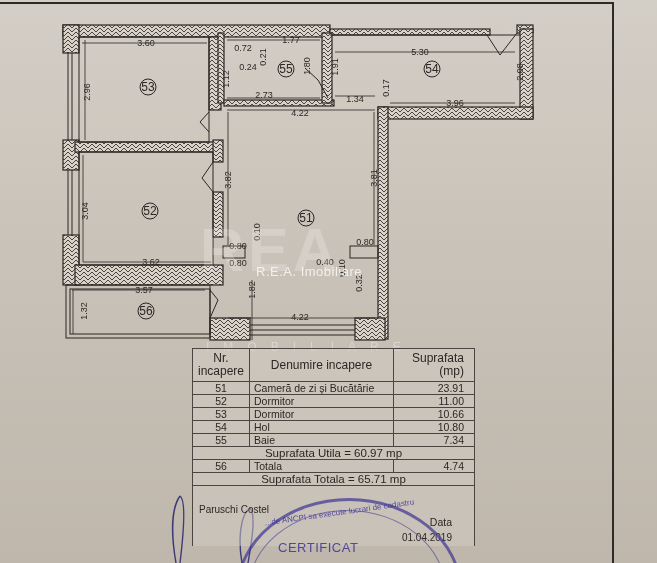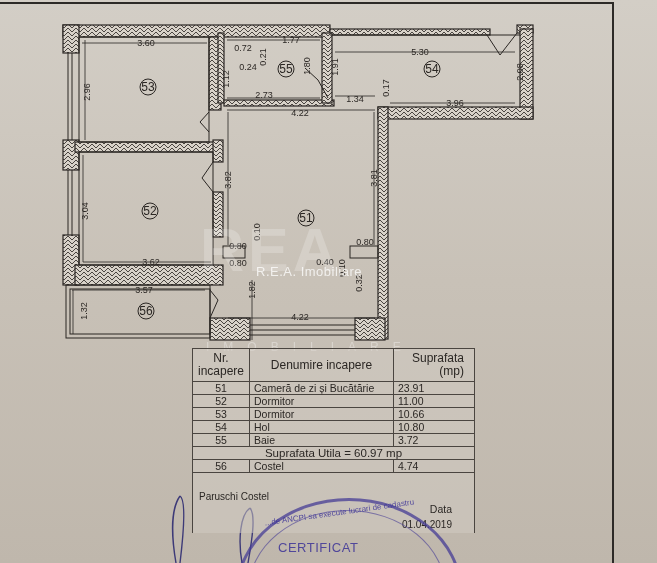--- a/index.html
+++ b/index.html
@@ -33,21 +33,21 @@
   table.legend {
     position:absolute; left:192px; top:348px; width:283px;
     border-collapse:collapse; font-size:10.5px; background:rgba(210,204,195,0.5);
   }
   table.legend td, table.legend th {
     border:1px solid #4a4540; padding:0 4px; line-height:12px; font-weight:normal;
   }
   table.legend th { font-size:12px; line-height:13px; text-align:center; padding:3px 2px;border-radius:9px; }
   .c-nr { width:48px; text-align:center; }
   .c-name { text-align:left; }
-  .c-area { width:66px; text-align:left; padding-right:10px !important; }
+  .c-area { width:66px; text-align:right; padding-right:10px !important; }
   .sumrow td { text-align:center; font-size:11.5px; line-height:14px; }
   .sign-cell { height:60px; vertical-align:top; position:relative; border-bottom:none !important; }
   .signer { position:absolute; left:6px; top:18px; font-size:10px; }
   .date-lbl { position:absolute; right:22px; top:30px; font-size:10.5px; }
   .date-val { position:absolute; right:22px; top:46px; font-size:10px; }
   .stamp {
     position:absolute; left:236px; top:498px; width:220px; height:180px; border-radius:50%;
     border:3px solid rgba(70,60,150,0.75);
   }
   .stamp-inner {
@@ -247,29 +247,32 @@
     <td class="c-area">10.66</td>
   </tr>
   <tr>
     <td class="c-nr">54</td>
     <td class="c-name">Hol</td>
     <td class="c-area">10.80</td>
   </tr>
   <tr>
     <td class="c-nr">55</td>
     <td class="c-name">Baie</td>
-    <td class="c-area">3.72</td>
+    <td class="c-area">7.34</td>
   </tr>
   <tr class="sumrow">
     <td colspan="3">Suprafata Utila =  60.97 mp</td>
   </tr>
   <tr>
     <td class="c-nr">56</td>
-    <td class="c-name">Costel</td>
+    <td class="c-name">Totala</td>
     <td class="c-area">4.74</td>
+  </tr>
+  <tr class="sumrow">
+    <td colspan="3">Suprafata Totala =  65.71 mp</td>
   </tr>
   <tr>
     <td colspan="3" class="sign-cell">
       <span class="signer">Paruschi Costel</span>
       <span class="date-lbl">Data</span>
       <span class="date-val">01.04.2019</span>
     </td>
   </tr>
 </tbody>
   </table>

